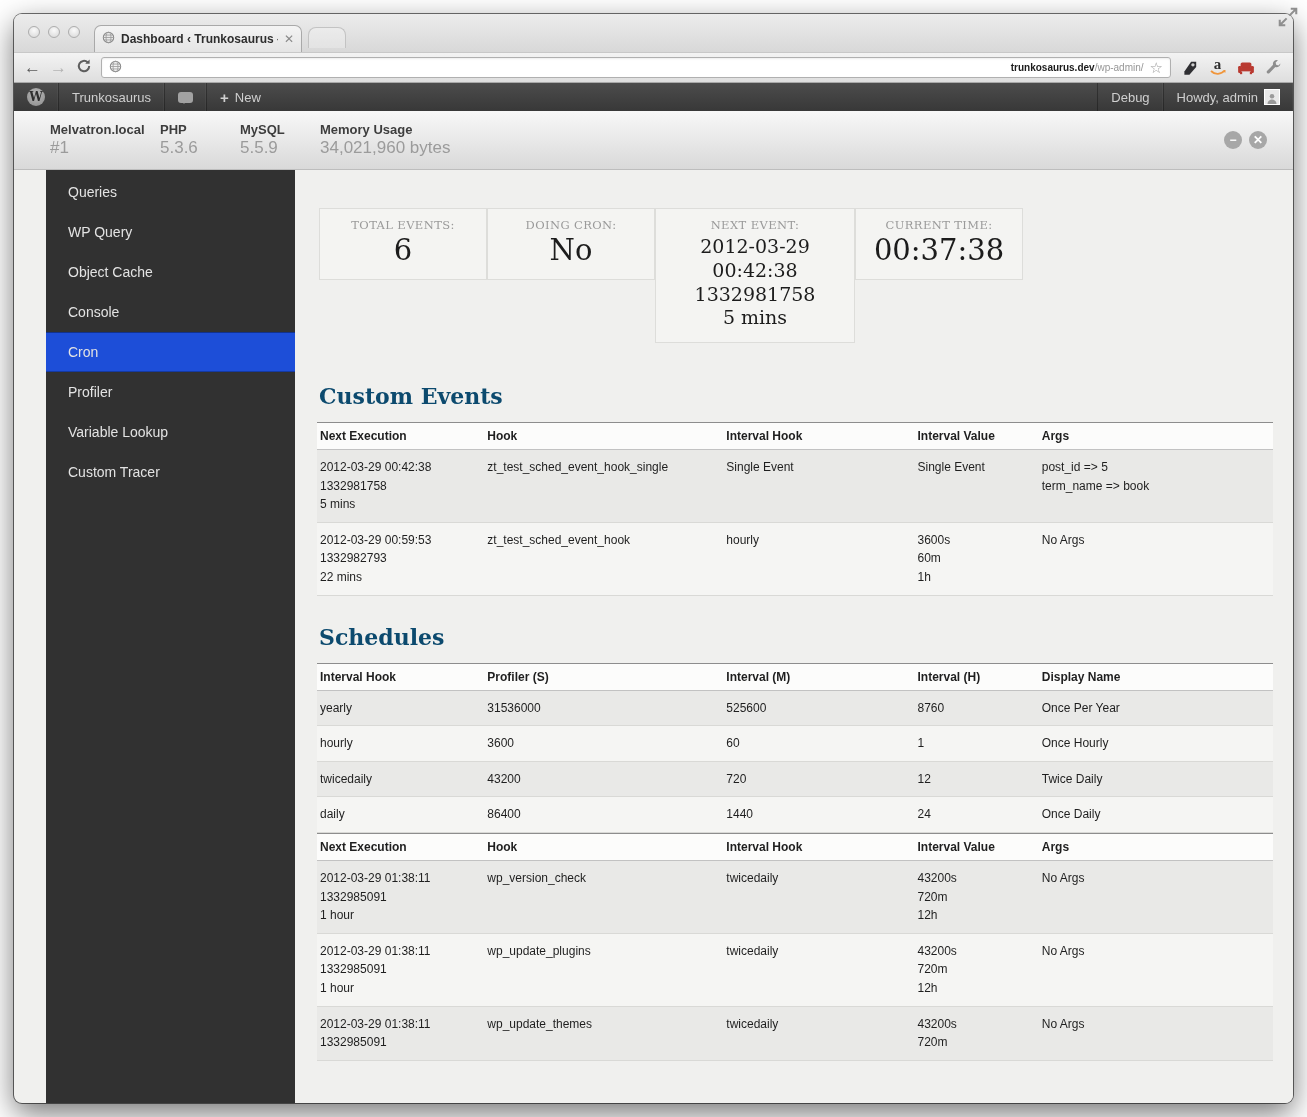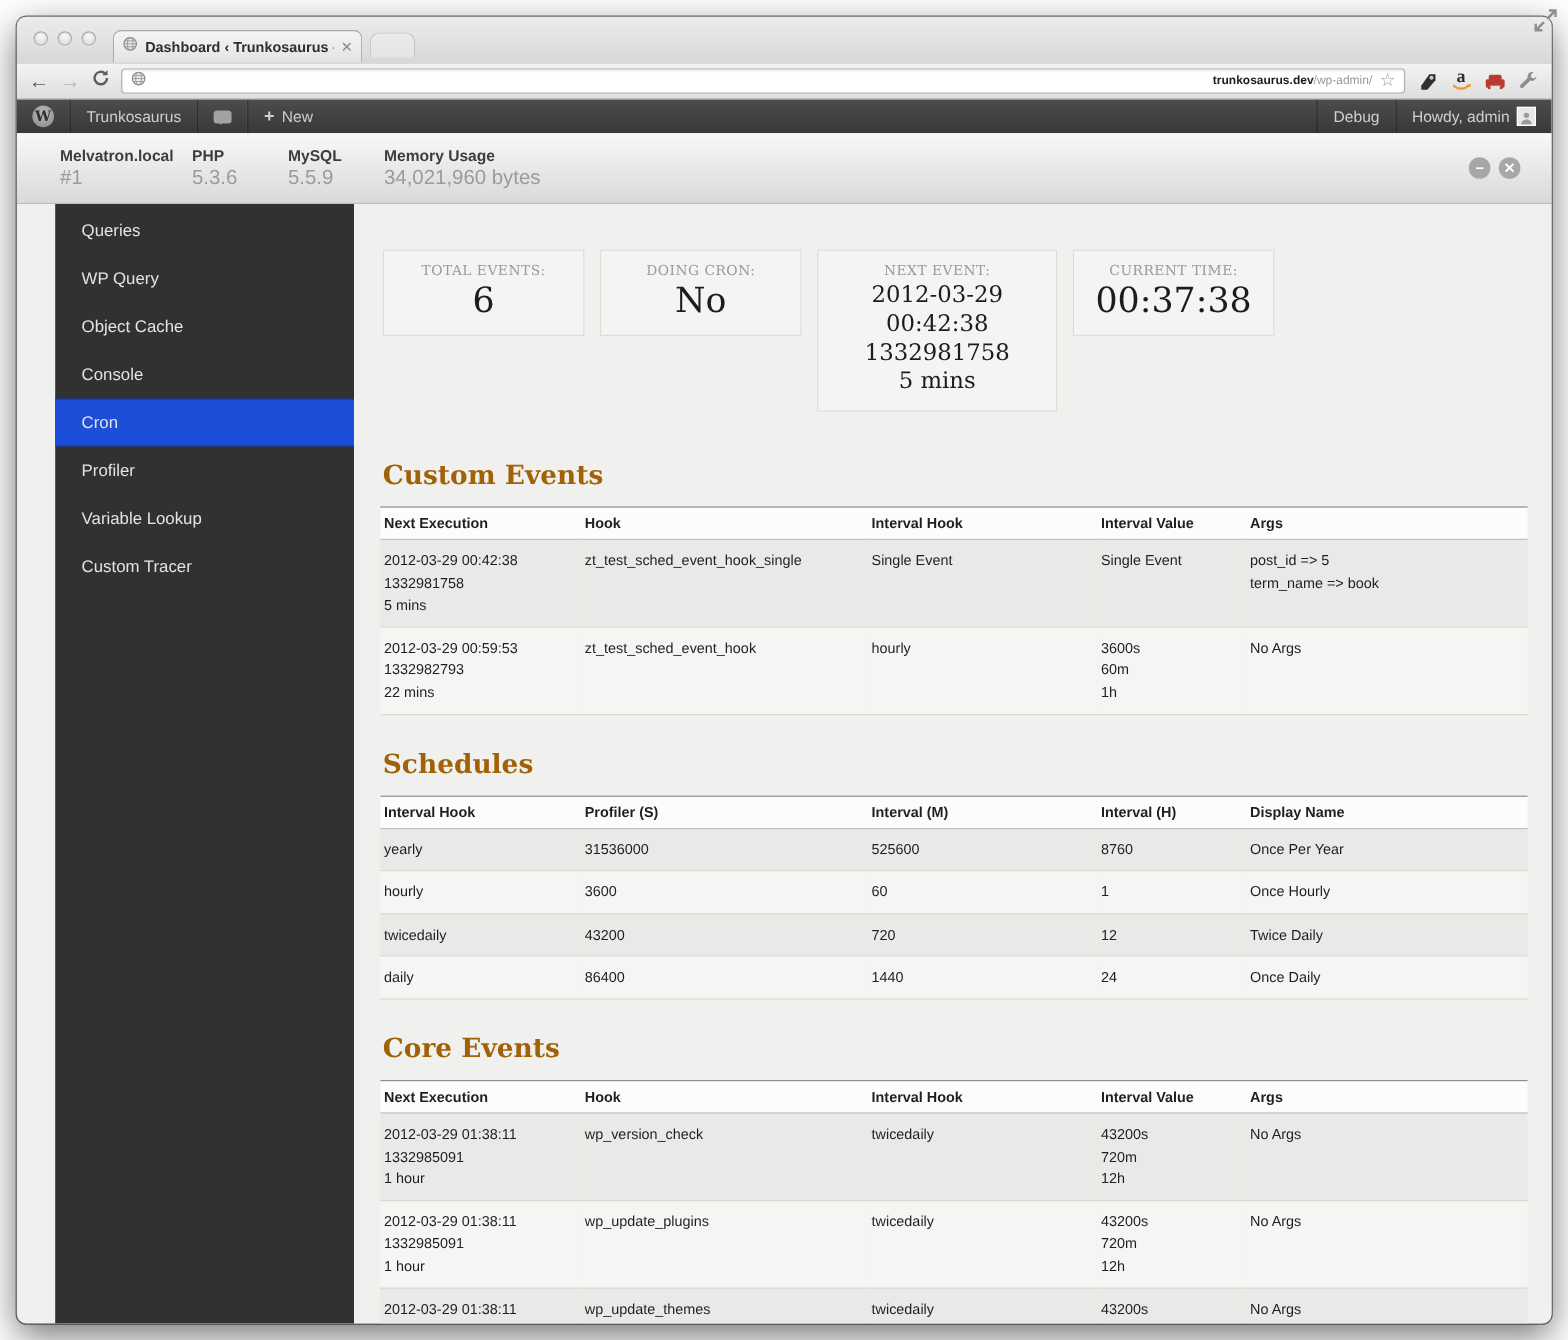--- a/index.html
+++ b/index.html
@@ -61,27 +61,27 @@
   .circle-btn { width:18px; height:18px; border-radius:50%; background:#a7a7a7; color:#fff; font-size:12px; font-weight:bold; display:flex; align-items:center; justify-content:center; line-height:1; }
 
   
   .main { flex:1; display:flex; min-height:0; }
   .sidebar { width:249px; background:#313131; flex:none; padding-top:2px;margin-left:32px; }
   .side-item { height:40px; line-height:40px; padding-left:22px; color:#e3e3e3; font-size:14px; cursor:default; }
   .side-item.active { background:#1d4ed8; box-shadow: inset 0 1px 0 rgba(0,0,0,.35), inset 0 -1px 0 rgba(0,0,0,.25); }
 
   .content { flex:1; background:#f0f0ee; padding:38px 20px 40px 22px; overflow:hidden; }
 
-  .stats-row { display:flex; gap:13px; margin:0 0 40px 2px; align-items:flex-start; }
+  .stats-row { display:flex; margin:0 0 40px 2px; align-items:flex-start; }
   .stat-box { border:1px solid #ddddda; background:#f4f4f2; text-align:center; padding:9px 10px 12px; }
   .stat-label { font-family:"DejaVu Serif", serif; font-size:11.5px; color:#9a9a9a; letter-spacing:.4px; margin-bottom:3px; }
   .stat-big { font-family:"DejaVu Serif", serif; font-size:29px; color:#1c1c1c; line-height:1.1; }
   .stat-line { font-family:"DejaVu Serif", serif; font-size:19px; color:#1c1c1c; line-height:1.25; }
 
-  .section-title { font-family:"DejaVu Serif", serif; font-size:22px; font-weight:bold; color:#a16207; margin:28px 0 13px 2px; }
+  .section-title { font-family:"DejaVu Serif", serif; font-size:22px; font-weight:bold; color:#0c4a6e; margin:28px 0 13px 2px; }
   .section:first-of-type .section-title { margin-top:0; }
 
   table { width:100%; border-collapse:collapse; font-size:12px; color:#1f1f1f; }
   thead th { text-align:left; font-weight:bold; background:#fcfcfb; border-top:1px solid #8d8d8d; border-bottom:1px solid #c2c2c2; padding:6px 8px 6px 3px; }
   tbody td { vertical-align:top; padding:8px 8px 8px 3px; border-bottom:1px solid #d9d9d6; }
   tbody tr:nth-child(odd) { background:#e9e9e7; }
   tbody tr:nth-child(even) { background:#f5f5f3; }
   td .cell-line { line-height:1.55; }
 </style>
 </head>
@@ -402,21 +402,20 @@
                     <div class="cell-line">24</div>
                   </td>
                   <td>
                     <div class="cell-line">Once Daily</div>
                   </td>
                 </tr>
               </tbody>
             </table>
           </div>
           <div class="section">
-            <h2 class="section-title">Core Events</h2>
             <table>
               <colgroup>
                 <col style="width: 17.5%;">
                 <col style="width: 25%;">
                 <col style="width: 20%;">
                 <col style="width: 13%;">
                 <col style="width: 24.5%;">
               </colgroup>
               <thead>
                 <tr>

